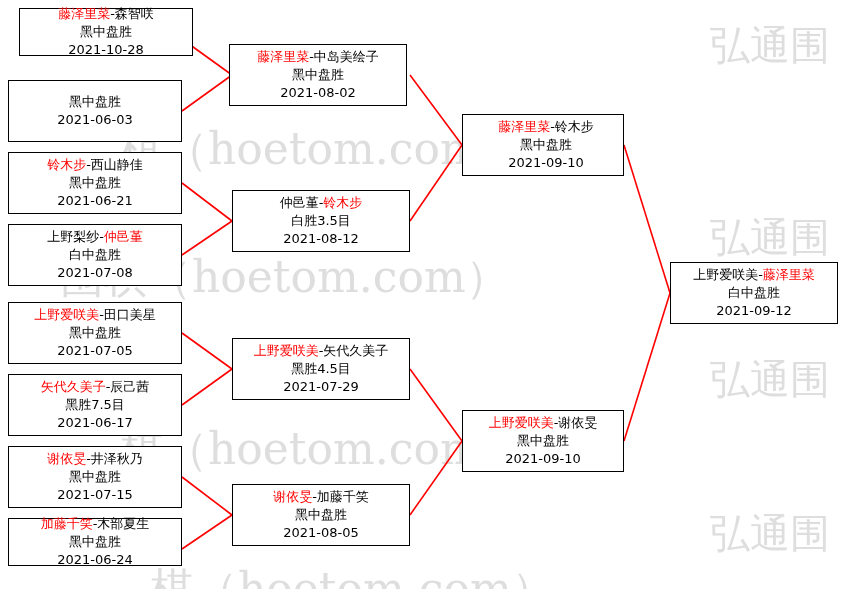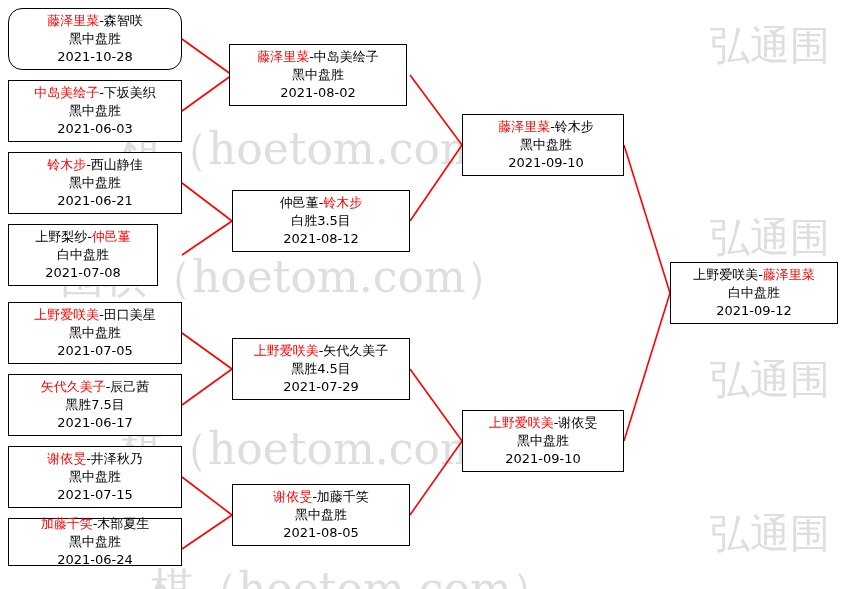--- a/index.html
+++ b/index.html
@@ -92,36 +92,35 @@
       <line x1="182" y1="549" x2="232" y2="515" stroke="#ff0000" stroke-width="1.6"></line>
       <line x1="410" y1="75" x2="462" y2="145" stroke="#ff0000" stroke-width="1.6"></line>
       <line x1="410" y1="221" x2="462" y2="145" stroke="#ff0000" stroke-width="1.6"></line>
       <line x1="410" y1="369" x2="462" y2="441" stroke="#ff0000" stroke-width="1.6"></line>
       <line x1="410" y1="515" x2="462" y2="441" stroke="#ff0000" stroke-width="1.6"></line>
       <line x1="624" y1="145" x2="670" y2="293" stroke="#ff0000" stroke-width="1.6"></line>
       <line x1="624" y1="441" x2="670" y2="293" stroke="#ff0000" stroke-width="1.6"></line>
     </svg>
 
   <div id="matches">
-      <div class="match" style="left: 8px; top: 8px; width: 174px; height: 62px; border-color: rgb(0, 0, 0); border-radius: 14px;">
+      <div class="match" style="left: 19px; top: 8px; width: 174px; height: 48px; border-color: rgb(0, 0, 0);">
         <div class="players"><span class="win">藤泽里菜</span><span class="sep">-</span><span class="lose">森智咲</span></div>
         <div class="res">黑中盘胜</div>
         <div class="date">2021-10-28</div>
       </div>
       <div class="match" style="left: 8px; top: 80px; width: 174px; height: 62px; border-color: rgb(0, 0, 0);">
-        <div class="players"><span class="win">中岛美绘子</span><span class="sep">-</span><span class="lose">下坂美织</span></div>
         <div class="res">黑中盘胜</div>
         <div class="date">2021-06-03</div>
       </div>
       <div class="match" style="left: 8px; top: 152px; width: 174px; height: 62px; border-color: rgb(0, 0, 0);">
         <div class="players"><span class="win">铃木步</span><span class="sep">-</span><span class="lose">西山静佳</span></div>
         <div class="res">黑中盘胜</div>
         <div class="date">2021-06-21</div>
       </div>
-      <div class="match" style="left: 8px; top: 224px; width: 150px; height: 62px; border-color: rgb(0, 0, 0);">
+      <div class="match" style="left: 8px; top: 224px; width: 174px; height: 62px; border-color: rgb(0, 0, 0);">
         <div class="players"><span class="lose">上野梨纱</span><span class="sep">-</span><span class="win">仲邑堇</span></div>
         <div class="res">白中盘胜</div>
         <div class="date">2021-07-08</div>
       </div>
       <div class="match" style="left: 8px; top: 302px; width: 174px; height: 62px; border-color: rgb(0, 0, 0);">
         <div class="players"><span class="win">上野爱咲美</span><span class="sep">-</span><span class="lose">田口美星</span></div>
         <div class="res">黑中盘胜</div>
         <div class="date">2021-07-05</div>
       </div>
       <div class="match" style="left: 8px; top: 374px; width: 174px; height: 62px; border-color: rgb(0, 0, 0);">

